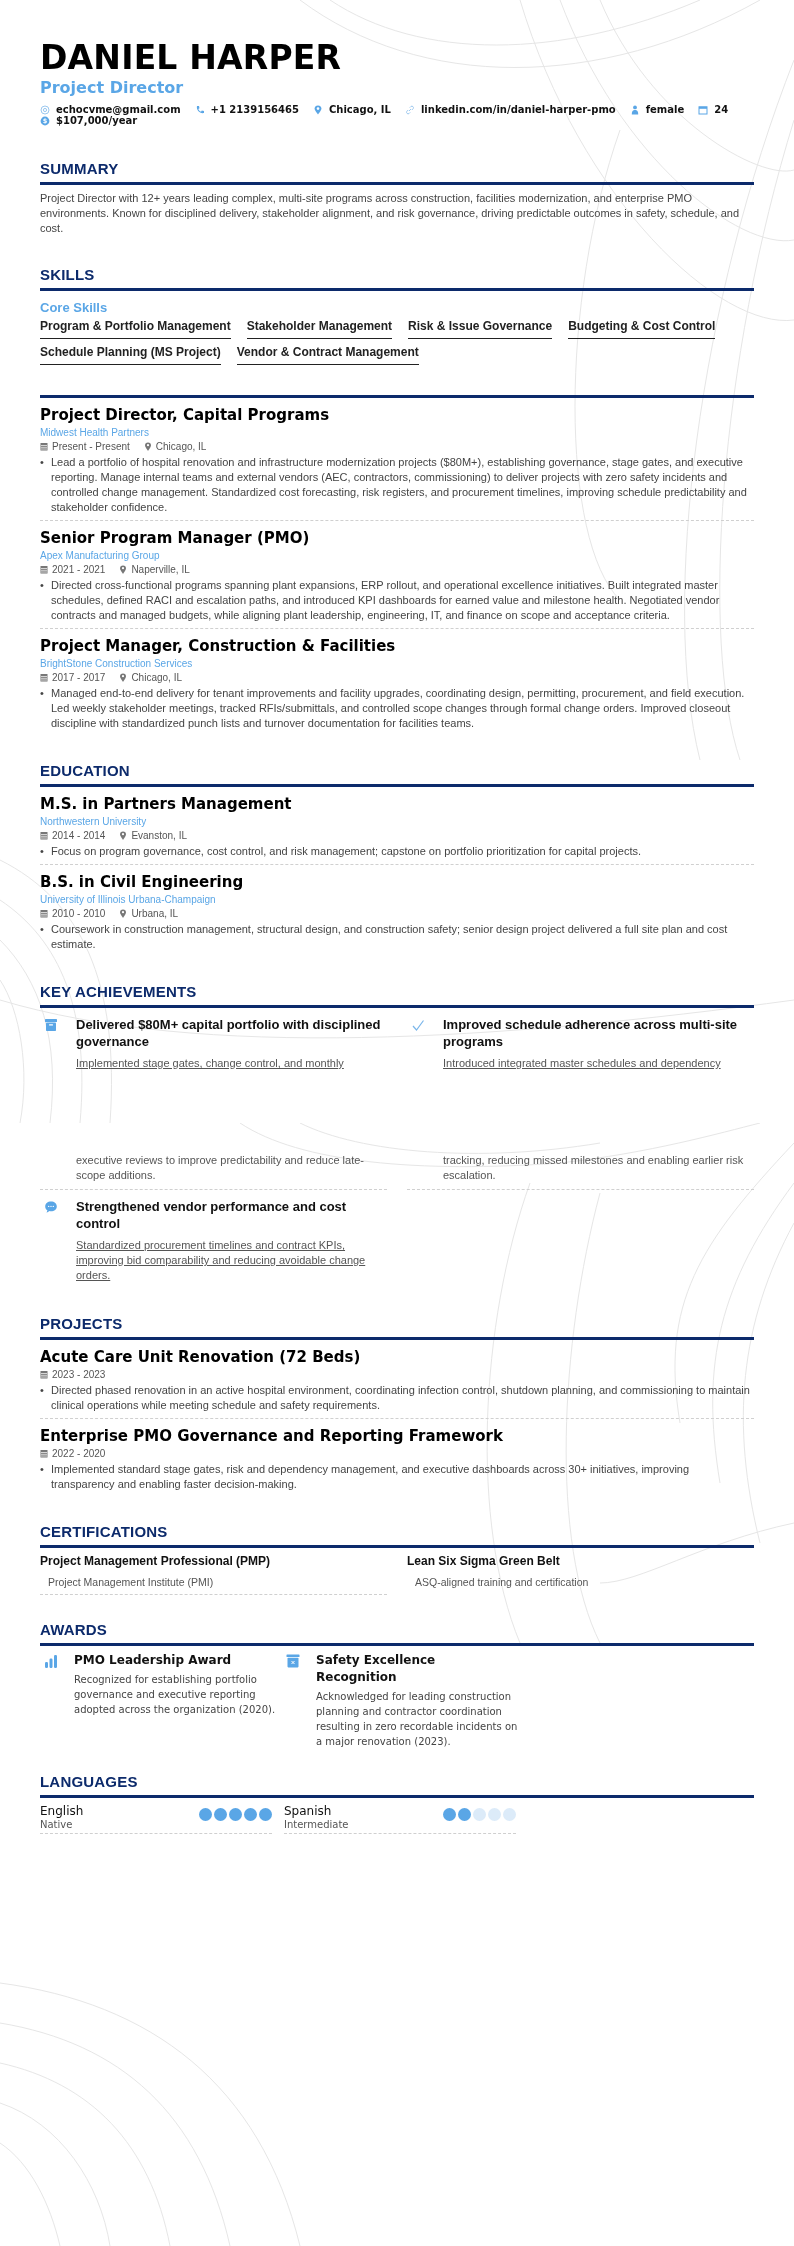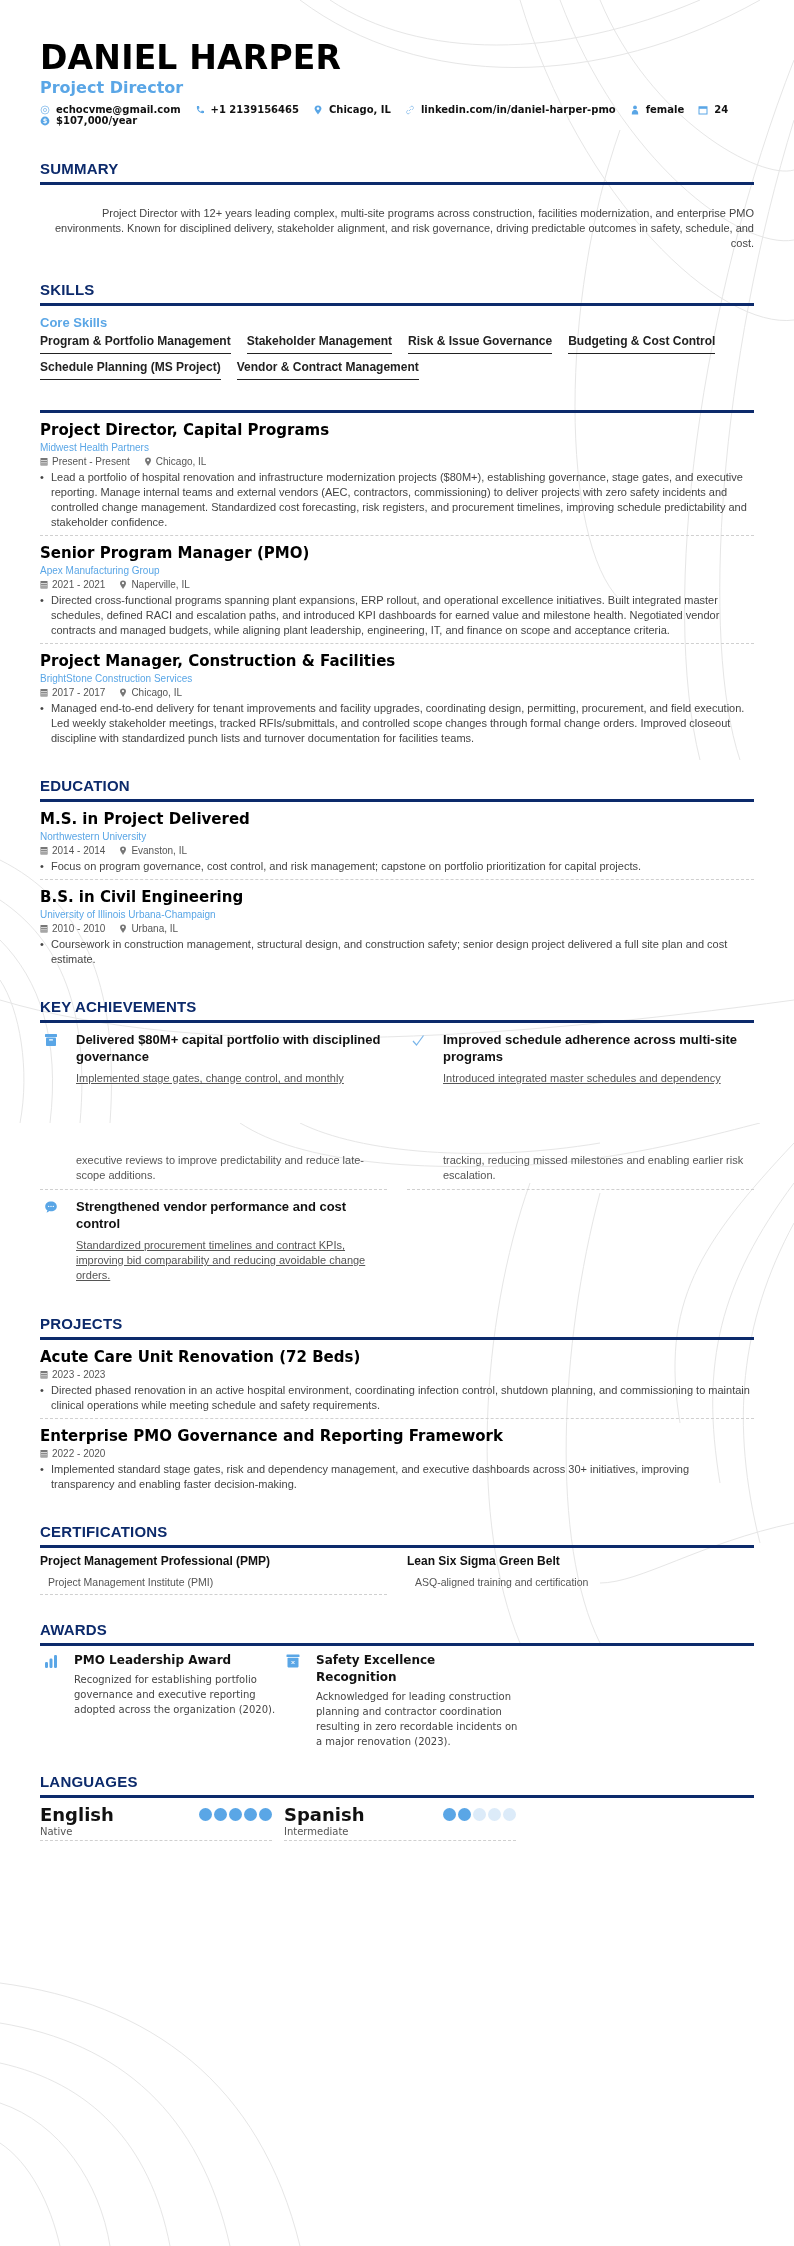--- a/index.html
+++ b/index.html
@@ -21,21 +21,21 @@
   .title { font-family: "DejaVu Sans", sans-serif; font-weight: bold; color: #5aa6e6; font-size: 16px; margin-top: 0px; line-height: 20px; }
   .contacts { display: flex; flex-wrap: wrap; align-items: center; gap: 0 14px; margin-top: 6px; font-family: "DejaVu Sans", sans-serif; font-weight: bold; font-size: 10px; color: #111; }
   .contact { display: flex; align-items: center; gap: 6px; }
   .ci { display: inline-flex; width: 10px; height: 10px; align-items: center; justify-content: center; color: #5aa6e6; }
   .ci svg { width: 10px; height: 10px; }
 
   
   .section { margin-top: 28px; }
   .section-title { font-family: Liberation Sans, sans-serif; font-weight: bold; color: #0c2a6b; font-size: 15px; letter-spacing: 0.2px; line-height: 18px; }
   .rule { height: 3px; background: #0c2a6b; margin-top: 4px; }
-  .summary { font-size: 11px; line-height: 15px; color: #444; margin-top: 21px; text-align: right; }
+  .summary { font-size: 11px; line-height: 15px; color: #444; margin-top: 6px; }
 
   .subhead { color: #5aa6e6; font-weight: bold; font-size: 13px; margin-top: 9px; }
   .skills { display: flex; flex-wrap: wrap; gap: 6px 16px; margin-top: 4px; }
   .skill { font-weight: bold; font-size: 12px; color: #222; padding-bottom: 5px; border-bottom: 1.5px solid #222; }
 
   .entry { padding: 8px 0 5px; border-bottom: 1px dashed #d0d0d0; }
   .entry:last-child { border-bottom: none; }
   .entry-title { font-family: "DejaVu Sans", sans-serif; font-weight: bold; font-size: 15px; color: #000; line-height: 18px; }
   .entry-org { color: #5aa6e6; font-weight: normal; font-size: 10px; margin-top: 3px; }
   .meta { display: flex; gap: 14px; font-size: 10px; color: #555; margin-top: 3px; align-items: center; }
@@ -73,21 +73,21 @@
   .award-grid { display: grid; grid-template-columns: 236px 236px; column-gap: 6px; margin-top: 6px; }
   .award { display: flex; gap: 12px; }
   .award .ai { width: 22px; flex: none; display: flex; justify-content: center; padding-top: 2px; }
   .award .ai svg { width: 16px; height: 14px; }
   .award-title { font-family: "DejaVu Sans", sans-serif; font-weight: bold; font-size: 12px; line-height: 17px; color: #111; }
   .award-desc { font-family: "DejaVu Sans", sans-serif; font-size: 10px; line-height: 15px; color: #444; margin-top: 3px; }
 
   
   .lang-grid { display: grid; grid-template-columns: 232px 232px; column-gap: 12px; margin-top: 6px; }
   .lang { display: flex; justify-content: space-between; padding-bottom: 3px; border-bottom: 1px dashed #d0d0d0; }
-  .lang-name { font-family: "DejaVu Sans", sans-serif; font-weight: bold; font-size: 18px; color: #111; }
+  .lang-name { font-family: "DejaVu Sans", sans-serif; font-weight: normal; font-size: 12px; color: #111; }
   .lang-level { font-family: "DejaVu Sans", sans-serif; font-size: 10px; color: #555; margin-top: 1px; }
   .dots { display: flex; gap: 2px; padding-top: 4px; }
   .dot { width: 13px; height: 13px; border-radius: 50%; background: #5aa6e6; }
   .dot.off { background: #dcebf9; }
 </style>
 </head>
 <body>
 
 <div class="page page1">
   <svg class="bg-lines" viewBox="0 0 794 1123" preserveAspectRatio="none">
@@ -271,21 +271,21 @@
             <li>Managed end-to-end delivery for tenant improvements and facility upgrades, coordinating design, permitting, procurement, and field execution. Led weekly stakeholder meetings, tracked RFIs/submittals, and controlled scope changes through formal change orders. Improved closeout discipline with standardized punch lists and turnover documentation for facilities teams.</li>
           </ul>
       </div>
     </section>
 
     <section class="section" style="margin-top:26px">
       <h2 class="section-title">EDUCATION</h2>
       <div class="rule"></div>
 
       <div class="entry">
-        <div class="entry-title">M.S. in Project Delivered</div>
+        <div class="entry-title">M.S. in Partners Management</div>
         <div class="entry-org">Northwestern University</div>
         <div class="meta">
           <span class="m">
               <svg viewBox="0 0 8 9">
                 <rect x="0.5" y="1" width="7" height="7.5" fill="#777"></rect>
                 <path d="M1 3.5 H7 M1 5.3 H7 M1 7 H7" stroke="#fff" stroke-width="0.7"></path>
               </svg>
               <span>2014 - 2014</span>
             </span>
           <span class="m">

